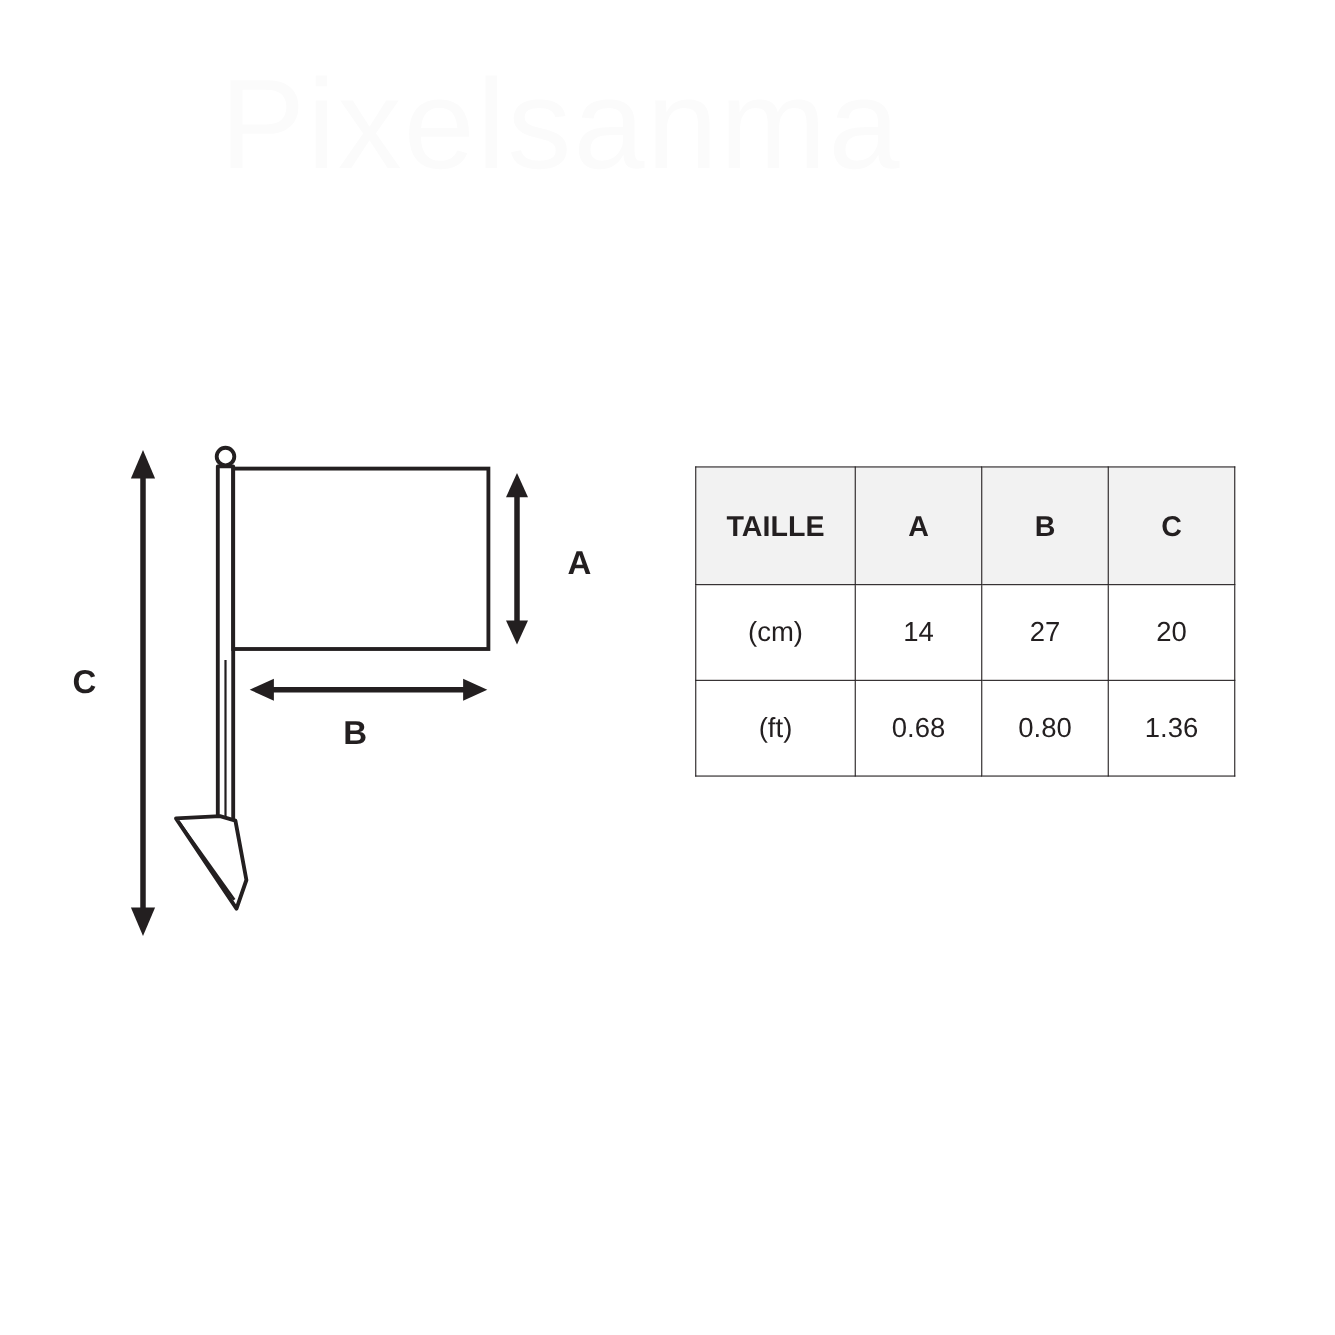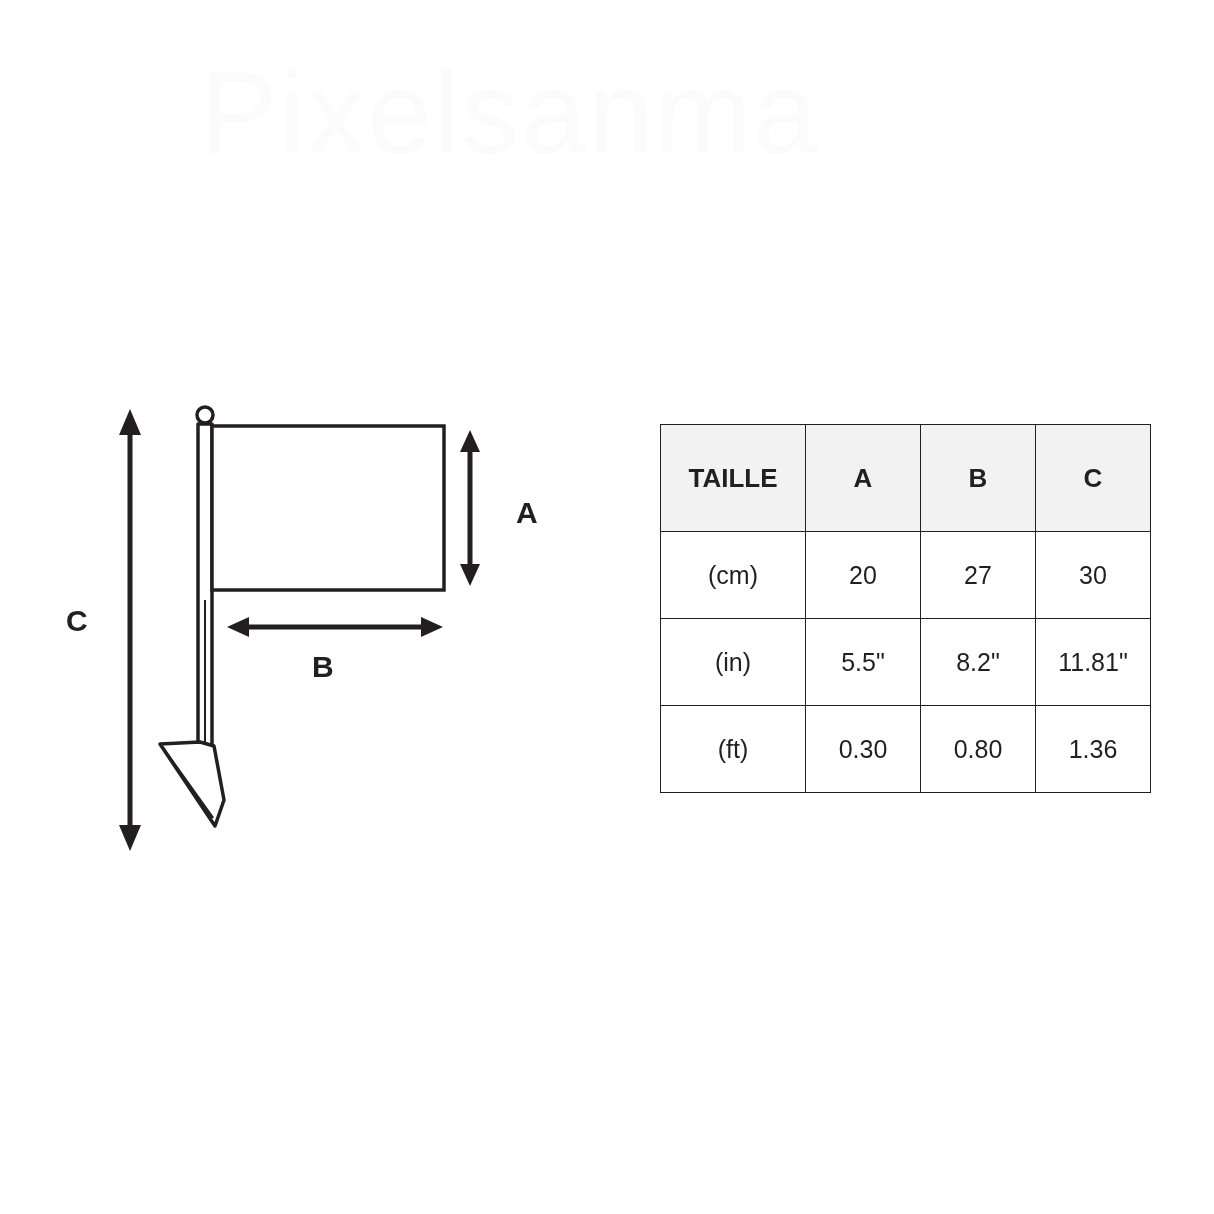--- a/index.html
+++ b/index.html
@@ -56,21 +56,20 @@
   }
   .label-a { left: 516px; top: 496px; }
   .label-b { left: 312px; top: 650px; }
   .label-c { left: 66px;  top: 604px; }
 
   
   .table-wrap {
     position: absolute;
     left: 632px;
     top: 424px;
-    margin-left: 28px;
   }
   table.size-table {
     border-collapse: collapse;
     table-layout: fixed;
   }
   table.size-table th,
   table.size-table td {
     border: 1.6px solid #231f20;
     text-align: center;
     vertical-align: middle;
@@ -154,33 +153,27 @@
         <tr>
           <th class="col-head">TAILLE</th>
           <th class="col-val">A</th>
           <th class="col-val">B</th>
           <th class="col-val">C</th>
         </tr>
       </thead>
       <tbody>
         <tr>
           <td>(cm)</td>
+          <td>14</td>
+          <td>27</td>
           <td>20</td>
-          <td>27</td>
-          <td>30</td>
-        </tr>
-        <tr>
-          <td>(in)</td>
-          <td>5.5"</td>
-          <td>8.2"</td>
-          <td>11.81"</td>
         </tr>
         <tr>
           <td>(ft)</td>
-          <td>0.30</td>
+          <td>0.68</td>
           <td>0.80</td>
           <td>1.36</td>
         </tr>
       </tbody>
     </table>
   </div>
 
 </div>
 
 </body></html>

